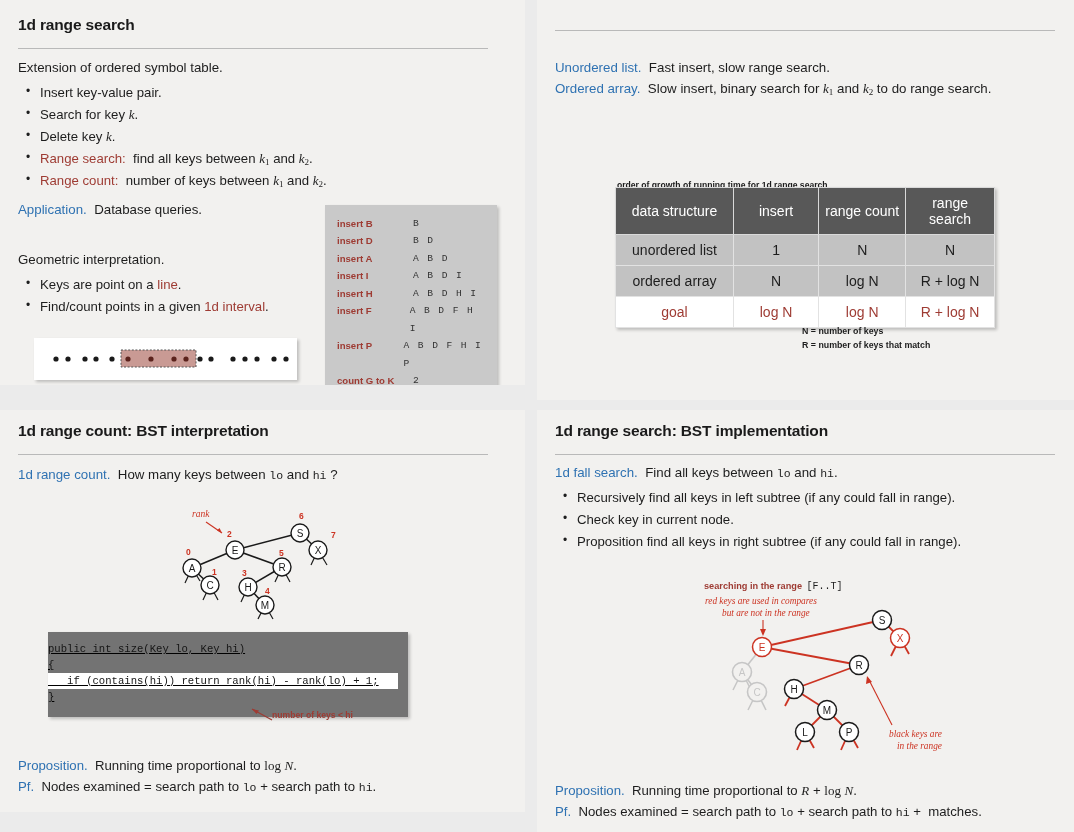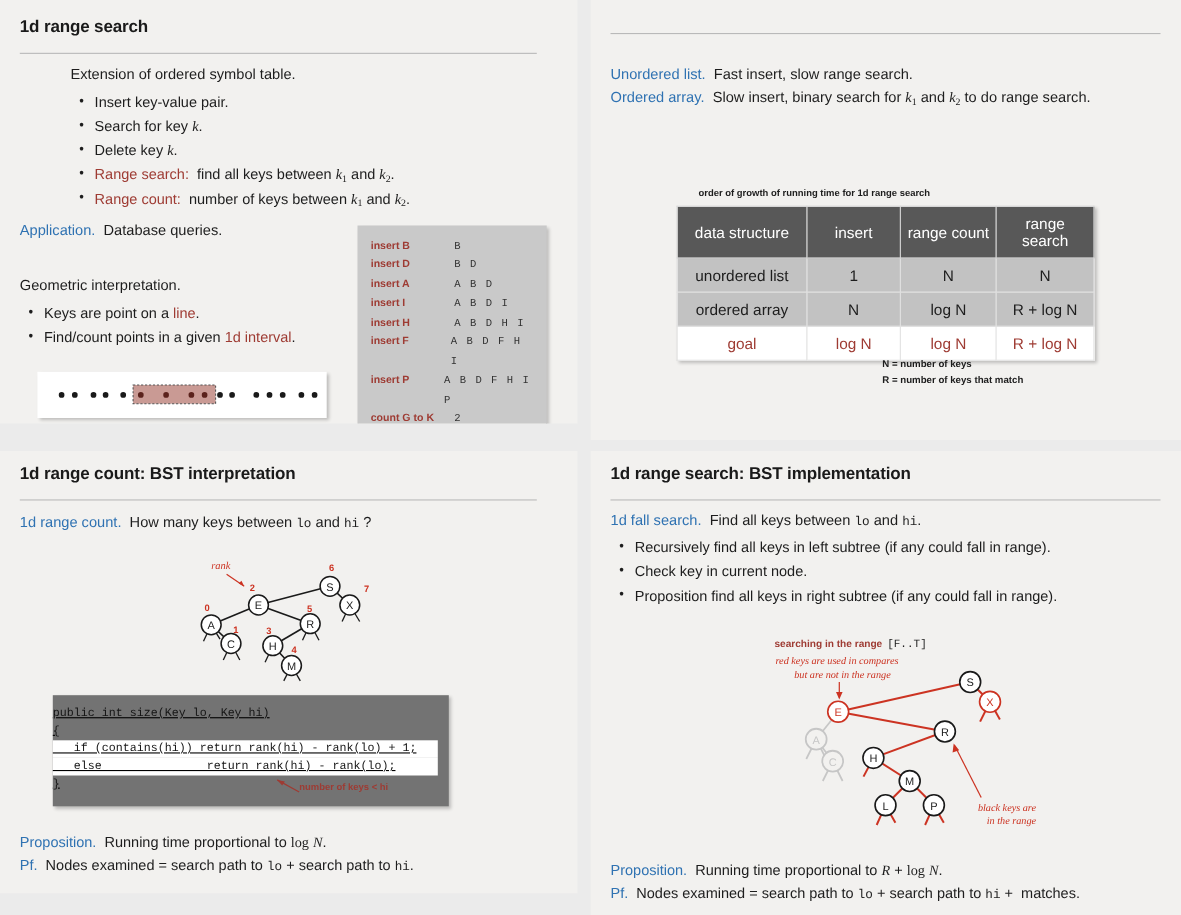--- a/index.html
+++ b/index.html
@@ -155,21 +155,21 @@
 </style>
 </head>
 <body>
 
 <div class="slide tl">
   <div style="position:absolute;left:18px;top:16px;width:470px;">
     <div class="title">1d range search</div>
     <div class="rule" style="margin-top:14px;"></div>
   </div>
 
-  <div style="position:absolute;left:18px;top:58px;width:330px;margin-left:46px;">
+  <div style="position:absolute;left:18px;top:58px;width:330px;">
     <div class="body-txt blue">Extension of ordered symbol table.</div>
     <ul class="bul">
       <li><span>Insert key-value pair.</span></li>
       <li>Search for key <span class="mi">k</span>.</li>
       <li>Delete key <span class="mi">k</span>.</li>
       <li><span class="red">Range search:</span>&nbsp; find all keys between <span class="mi">k<span class="sub">1</span></span> and <span class="mi">k<span class="sub">2</span></span>.</li>
       <li><span class="red">Range count:</span>&nbsp; number of keys between <span class="mi">k<span class="sub">1</span></span> and <span class="mi">k<span class="sub">2</span></span>.</li>
     </ul>
   </div>
 
@@ -261,21 +261,21 @@
     <div>
       <span class="blue">Unordered list.</span>&nbsp;
       <span>Fast insert, slow range search.</span>
     </div>
     <div>
       <span class="blue">Ordered array.</span>&nbsp;
       Slow insert, binary search for <span class="mi">k<span class="sub">1</span></span> and <span class="mi">k<span class="sub">2</span></span> to do range search.
     </div>
   </div>
 
-  <div class="tbl-cap" style="left:80px;top:170px;margin-left:18px;">order of growth of running time for 1d range search</div>
+  <div class="tbl-cap" style="left:80px;top:180px;">order of growth of running time for 1d range search</div>
 
   <table class="growth" style="left:78px;top:187px;width:380px;">
     <thead>
       <tr>
         <th style="width:120px;">data structure</th>
         <th style="width:86px;">insert</th>
         <th style="width:88px;">range count</th>
         <th style="width:88px;">range search</th>
       </tr>
     </thead>
@@ -380,21 +380,20 @@
       <text x="22" y="22" fill="#cc3322" font-size="9.5" font-style="italic" font-family="Liberation Serif, serif">rank</text>
       <path d="M 36 27 L 52 38" stroke="#cc3322" stroke-width="1.1" fill="none"></path>
       <path d="M 52 38 L 47 35.5 L 49.5 33 Z" fill="#cc3322"></path>
     </svg>
   </div>
 
   <div class="codebox" style="left:48px;top:222px;width:350px;">
     <pre>public int size(Key lo, Key hi)</pre>
     <pre>{</pre>
     <pre class="code-hl">   if (contains(hi)) return rank(hi) - rank(lo) + 1;</pre>
-    <pre class="code-hl">   else               return rank(hi) - rank(lo);</pre>
     <pre>}</pre>
   </div>
   <div class="code-note" style="left:272px;top:300px;">number of keys &lt; hi</div>
   <div style="position:absolute;left:246px;top:296px;">
     <svg width="30" height="16" viewBox="0 0 30 16">
       <path d="M 26 14 L 6 3" stroke="#9e3b33" stroke-width="1.2" fill="none"></path>
       <path d="M 6 3 L 13 4.5 L 10.5 8 Z" fill="#9e3b33"></path>
     </svg>
   </div>
 

